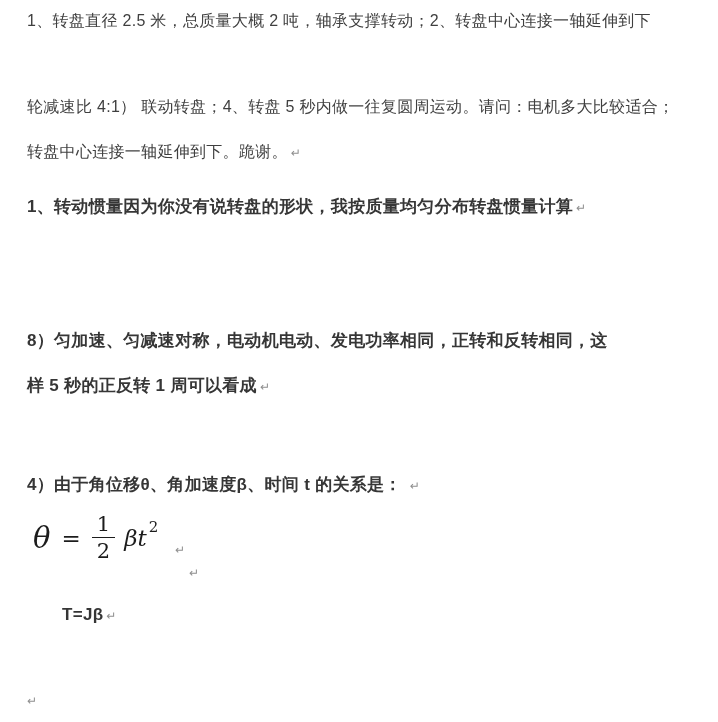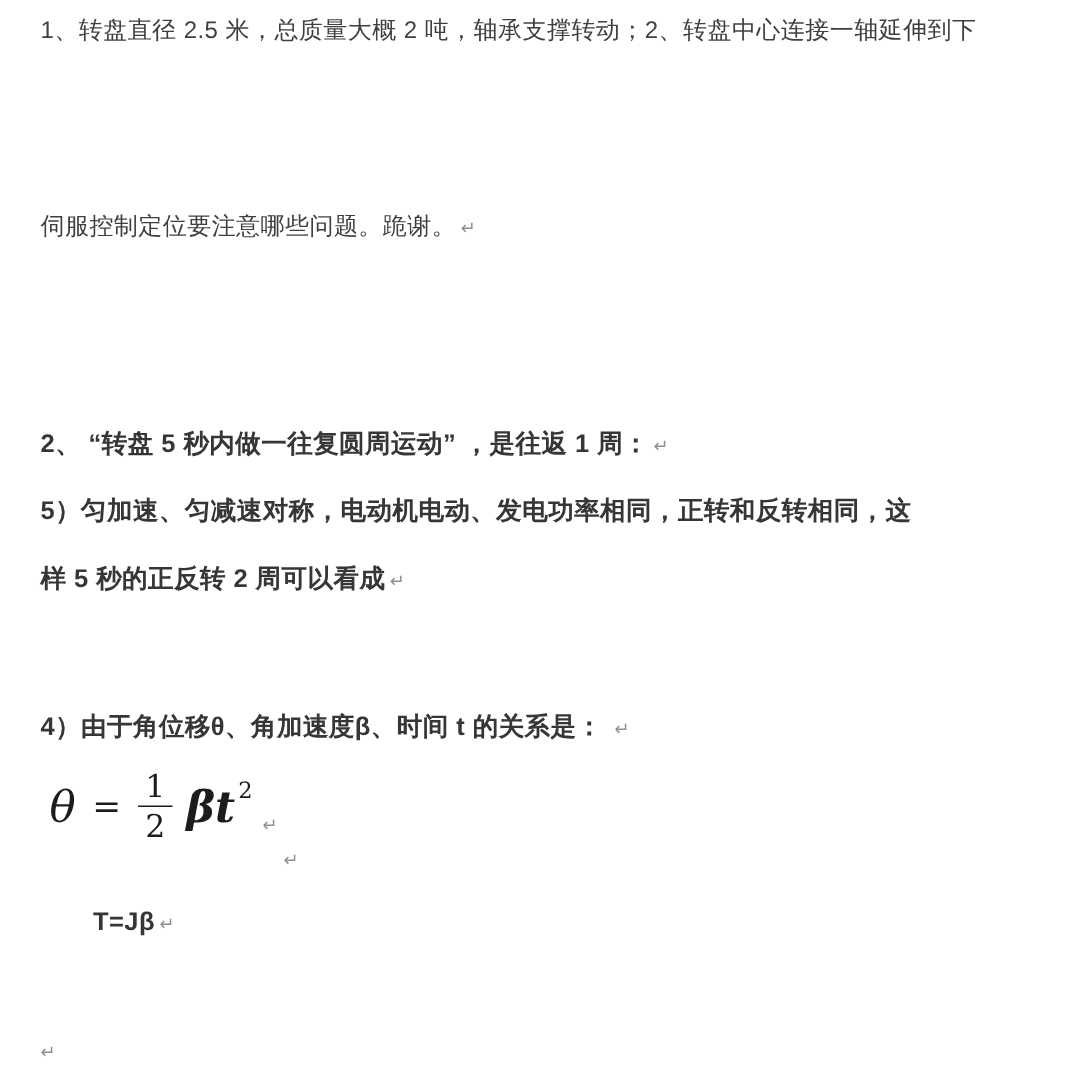--- a/index.html
+++ b/index.html
@@ -57,43 +57,44 @@
   .eq-equals { font-size: 23px; margin: 0 11px; }
   .eq-frac {
     display: inline-flex;
     flex-direction: column;
     align-items: center;
     font-size: 21px;
     line-height: 26px;
     margin-right: 9px;
   }
   .eq-frac .eq-den { border-top: 1.6px solid #1c1c1c; padding: 0 5px; }
-  .eq-bt { font-style: italic; font-size: 29px; font-weight: bold; }
+  .eq-bt { font-style: italic; font-size: 23px; }
   .eq-sup {
     font-family: "DejaVu Serif", serif;
     font-size: 15px;
     position: relative;
     top: -11px;
     margin-left: 2px;
   }
 </style>
 </head>
 <body>
 
 <div class="page">
 
   <div class="line q" style="left:27px; top:10px"><span>1、转盘直径 2.5 米，总质量大概 2 吨，轴承支撑转动；2、转盘中心连接一轴延伸到下</span></div>
-  <div class="line q" style="left:27px; top:141px"><span>伺服控制定位要注意哪些问题。跪谢。</span><span class="pmark">↵</span></div>
+  <div class="line q" style="left:27px; top:96px"><span>轮减速比 4:1） 联动转盘；4、转盘 5 秒内做一往复圆周运动。请问：电机多大比较适合；</span></div>
+  <div class="line q" style="left:27px; top:141px"><span>转盘中心连接一轴延伸到下。跪谢。</span><span class="pmark">↵</span></div>
+
+  <div class="line a" style="left:27px; top:196px"><span>1、转动惯量因为你没有说转盘的形状，我按质量均匀分布转盘惯量计算</span><span class="pmark">↵</span></div>
 
 
 
-  <div class="line a" style="left:27px; top:285px"><span>2、 “转盘 5 秒内做一往复圆周运动” ，是往返 1 周：</span><span class="pmark">↵</span></div>
-
-  <div class="line a" style="left:27px; top:330px"><span>5）匀加速、匀减速对称，电动机电动、发电功率相同，正转和反转相同，这</span></div>
-  <div class="line a" style="left:27px; top:375px"><span>样 5 秒的正反转 2 周可以看成</span><span class="pmark">↵</span></div>
+  <div class="line a" style="left:27px; top:330px"><span>8）匀加速、匀减速对称，电动机电动、发电功率相同，正转和反转相同，这</span></div>
+  <div class="line a" style="left:27px; top:375px"><span>样 5 秒的正反转 1 周可以看成</span><span class="pmark">↵</span></div>
 
 
   <div class="line a" style="left:27px; top:474px"><span>4）由于角位移θ、角加速度β、时间 t 的关系是： </span><span class="pmark">↵</span></div>
 
   <div class="equation">
     <span class="eq-theta">θ</span>
     <span class="eq-equals">=</span>
     <span class="eq-frac">
       <span class="eq-num">1</span>
       <span class="eq-den">2</span>

